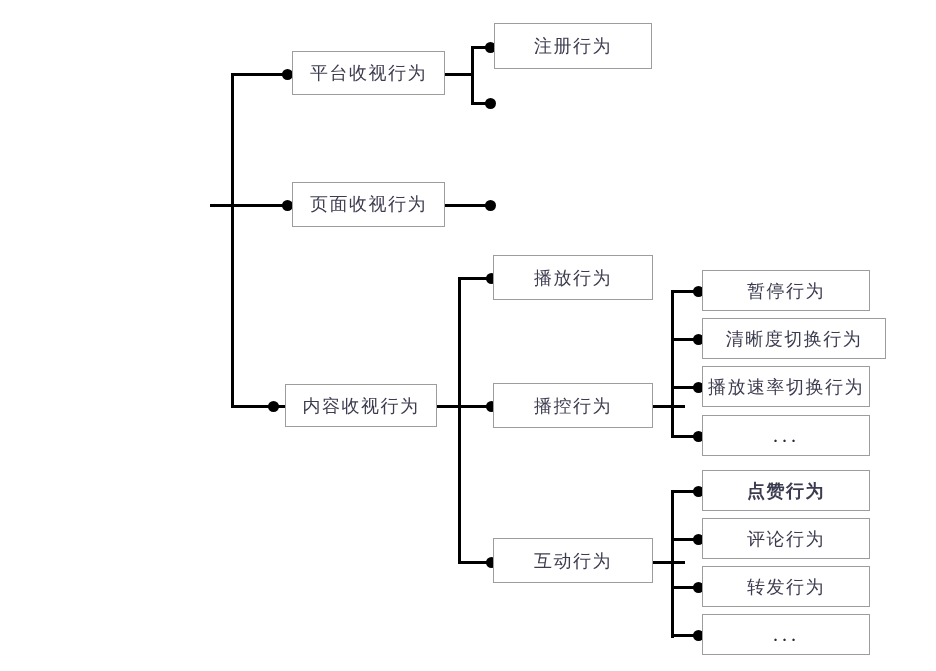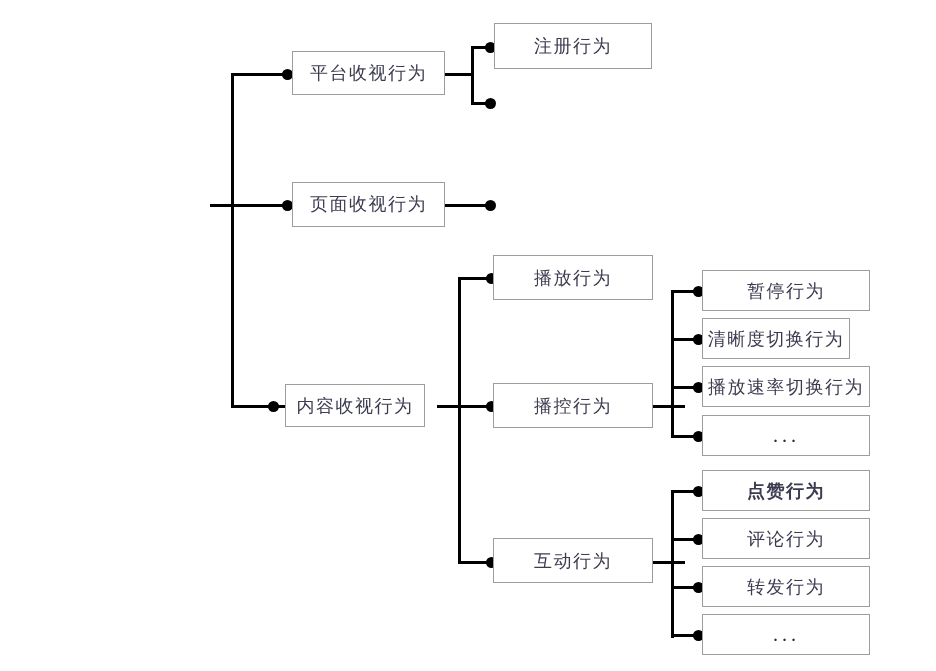--- a/index.html
+++ b/index.html
@@ -108,31 +108,31 @@
 
 
   <div class="node" style="left:292px; top:51px; width:153px; height:44px;text-align:right;">平台收视行为</div>
 
   <div class="node" style="left:494px; top:23px; width:158px; height:46px;">注册行为</div>
 
 
   <div class="node" style="left:292px; top:182px; width:153px; height:45px;font-family:Liberation Mono, monospace;">页面收视行为</div>
 
 
-  <div class="node" style="left:285px; top:384px; width:140px; height:43px;">内容收视行为</div>
+  <div class="node" style="left:285px; top:384px; width:152px; height:43px;">内容收视行为</div>
 
   <div class="node" style="left:493px; top:255px; width:160px; height:45px;text-align:right;">播放行为</div>
 
   <div class="node" style="left:493px; top:383px; width:160px; height:45px;">播控行为</div>
 
   <div class="node" style="left:493px; top:538px; width:160px; height:45px;">互动行为</div>
 
   <div class="node" style="left:702px; top:270px; width:168px; height:41px;">暂停行为</div>
 
-  <div class="node" style="left:702px; top:318px; width:148px; height:41px;text-align:right;">清晰度切换行为</div>
+  <div class="node" style="left:702px; top:318px; width:184px; height:41px;text-align:right;">清晰度切换行为</div>
 
   <div class="node" style="left:702px; top:366px; width:168px; height:41px;">播放速率切换行为</div>
 
   <div class="node ellipsis" style="left:702px; top:415px; width:168px; height:41px;">...</div>
 
   <div class="node" style="left:702px; top:470px; width:168px; height:41px;font-weight:bold;">点赞行为</div>
 
   <div class="node" style="left:702px; top:518px; width:168px; height:41px;">评论行为</div>
 
   <div class="node" style="left:702px; top:566px; width:168px; height:41px;">转发行为</div>

